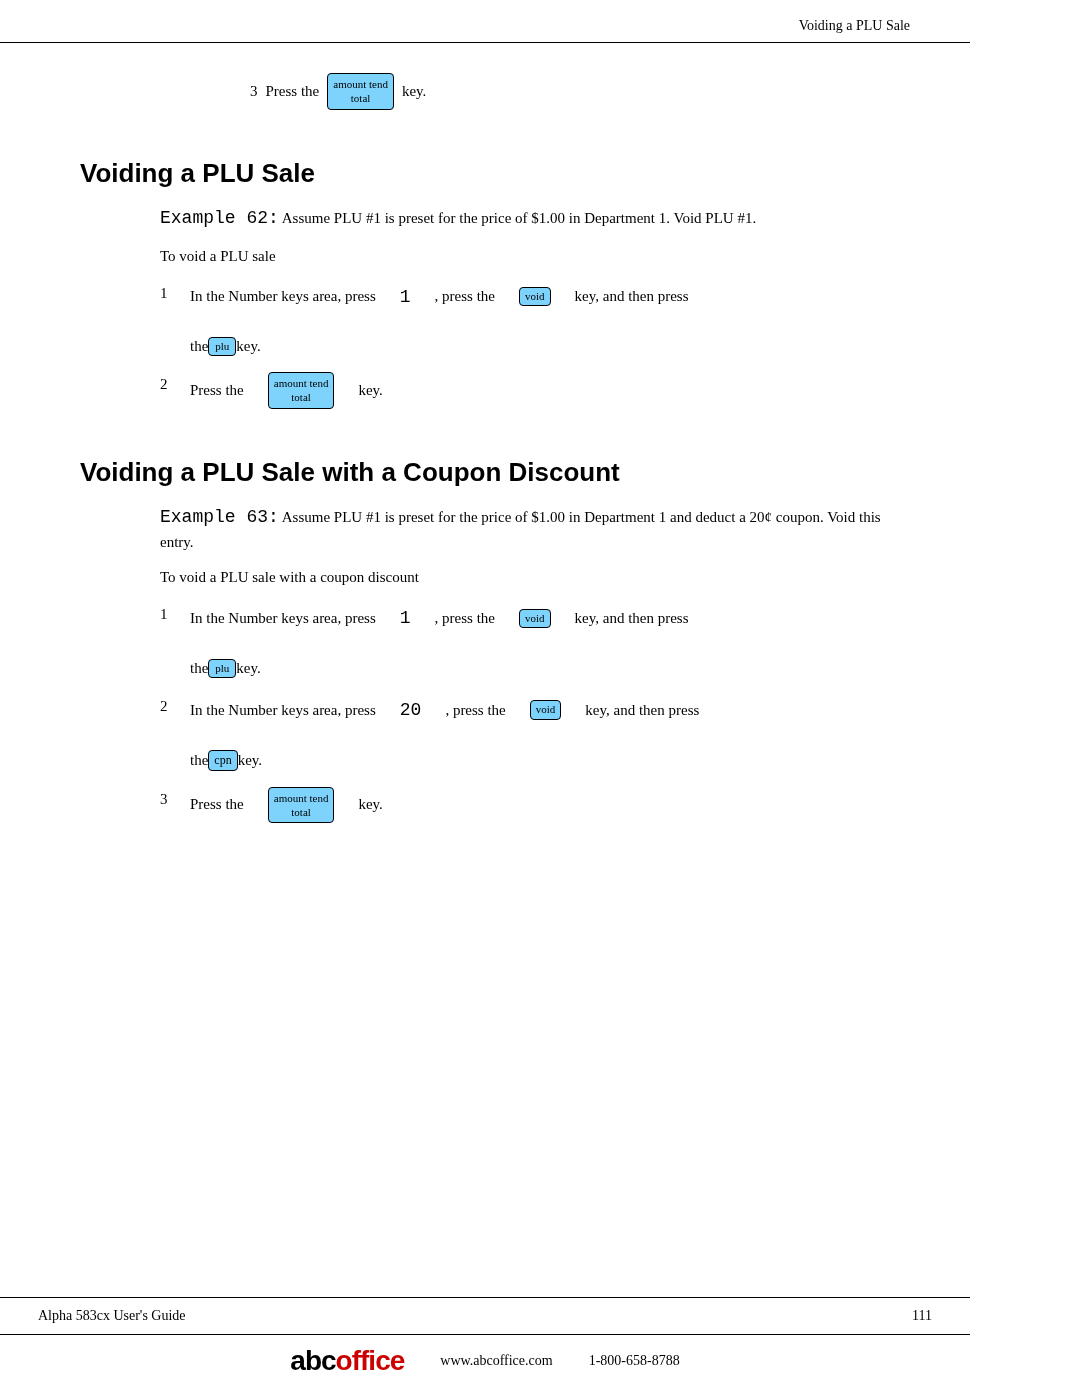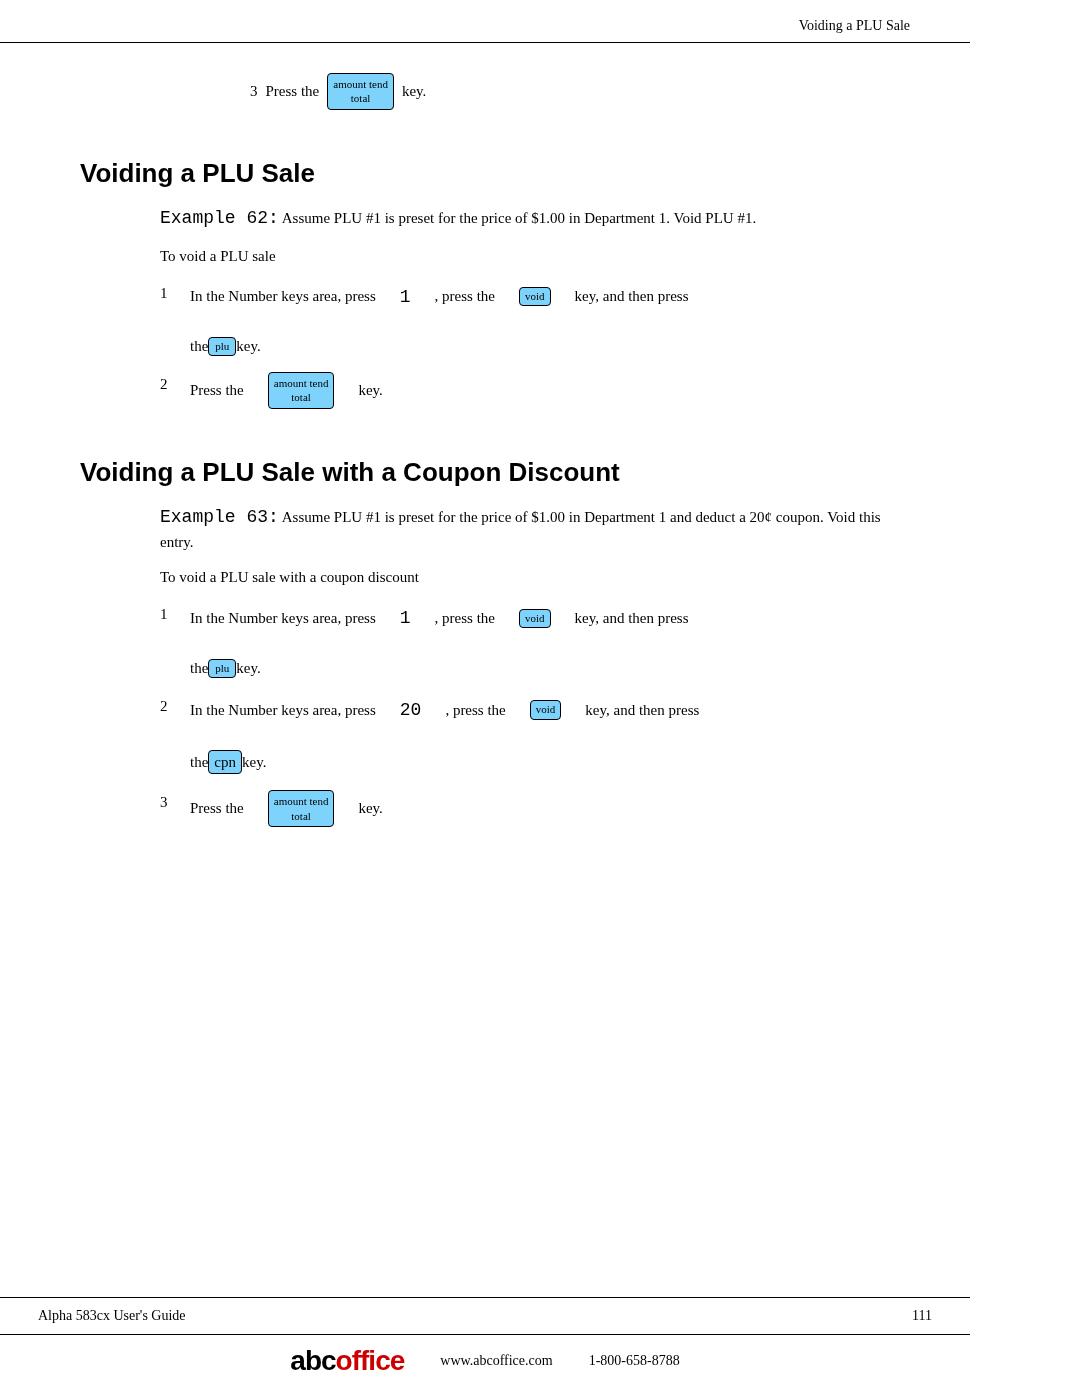--- a/index.html
+++ b/index.html
@@ -128,21 +128,21 @@
 
     .key-btn.plu-key {
       min-width: 28px;
       padding: 2px 5px;
       font-size: 11px;
     }
 
     .key-btn.cpn-key {
       min-width: 28px;
       padding: 2px 5px;
-      font-size: 15px;
+      font-size: 12px;
     }
 
     
     .step-continuation {
       margin-left: 30px;
       display: flex;
       align-items: center;
       font-size: 15px;
       margin-top: 4px;
       margin-bottom: 16px;

